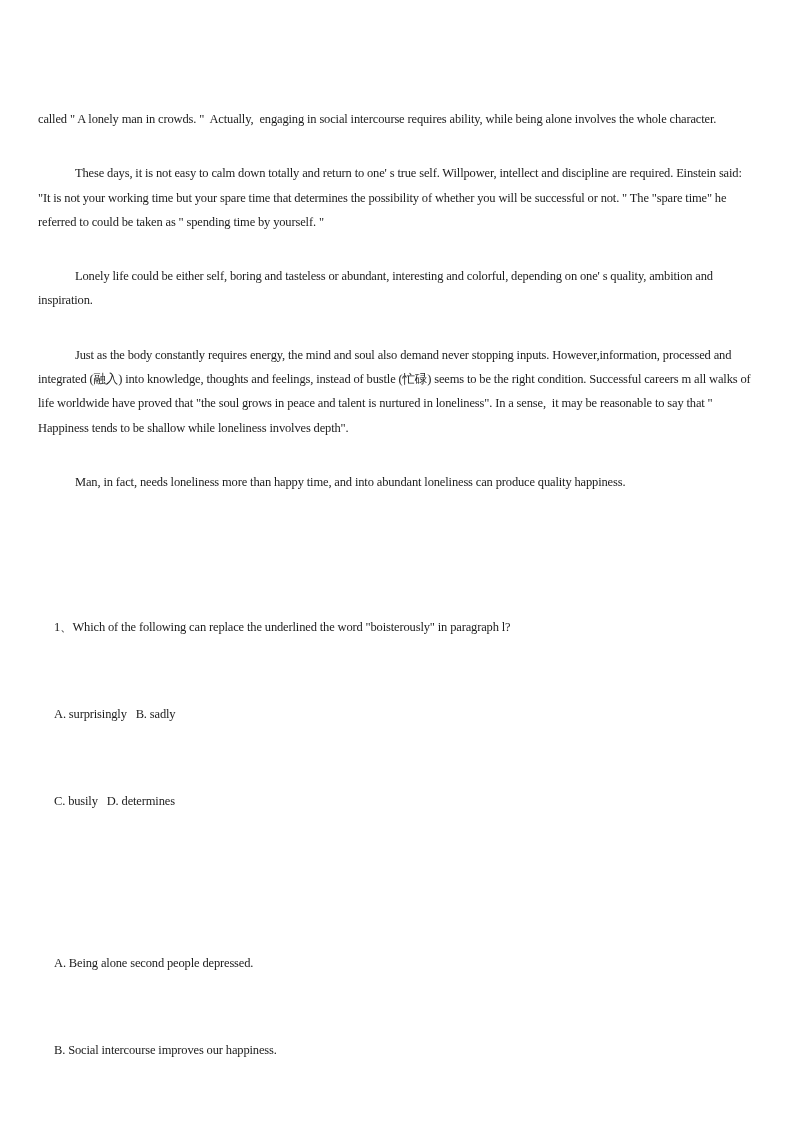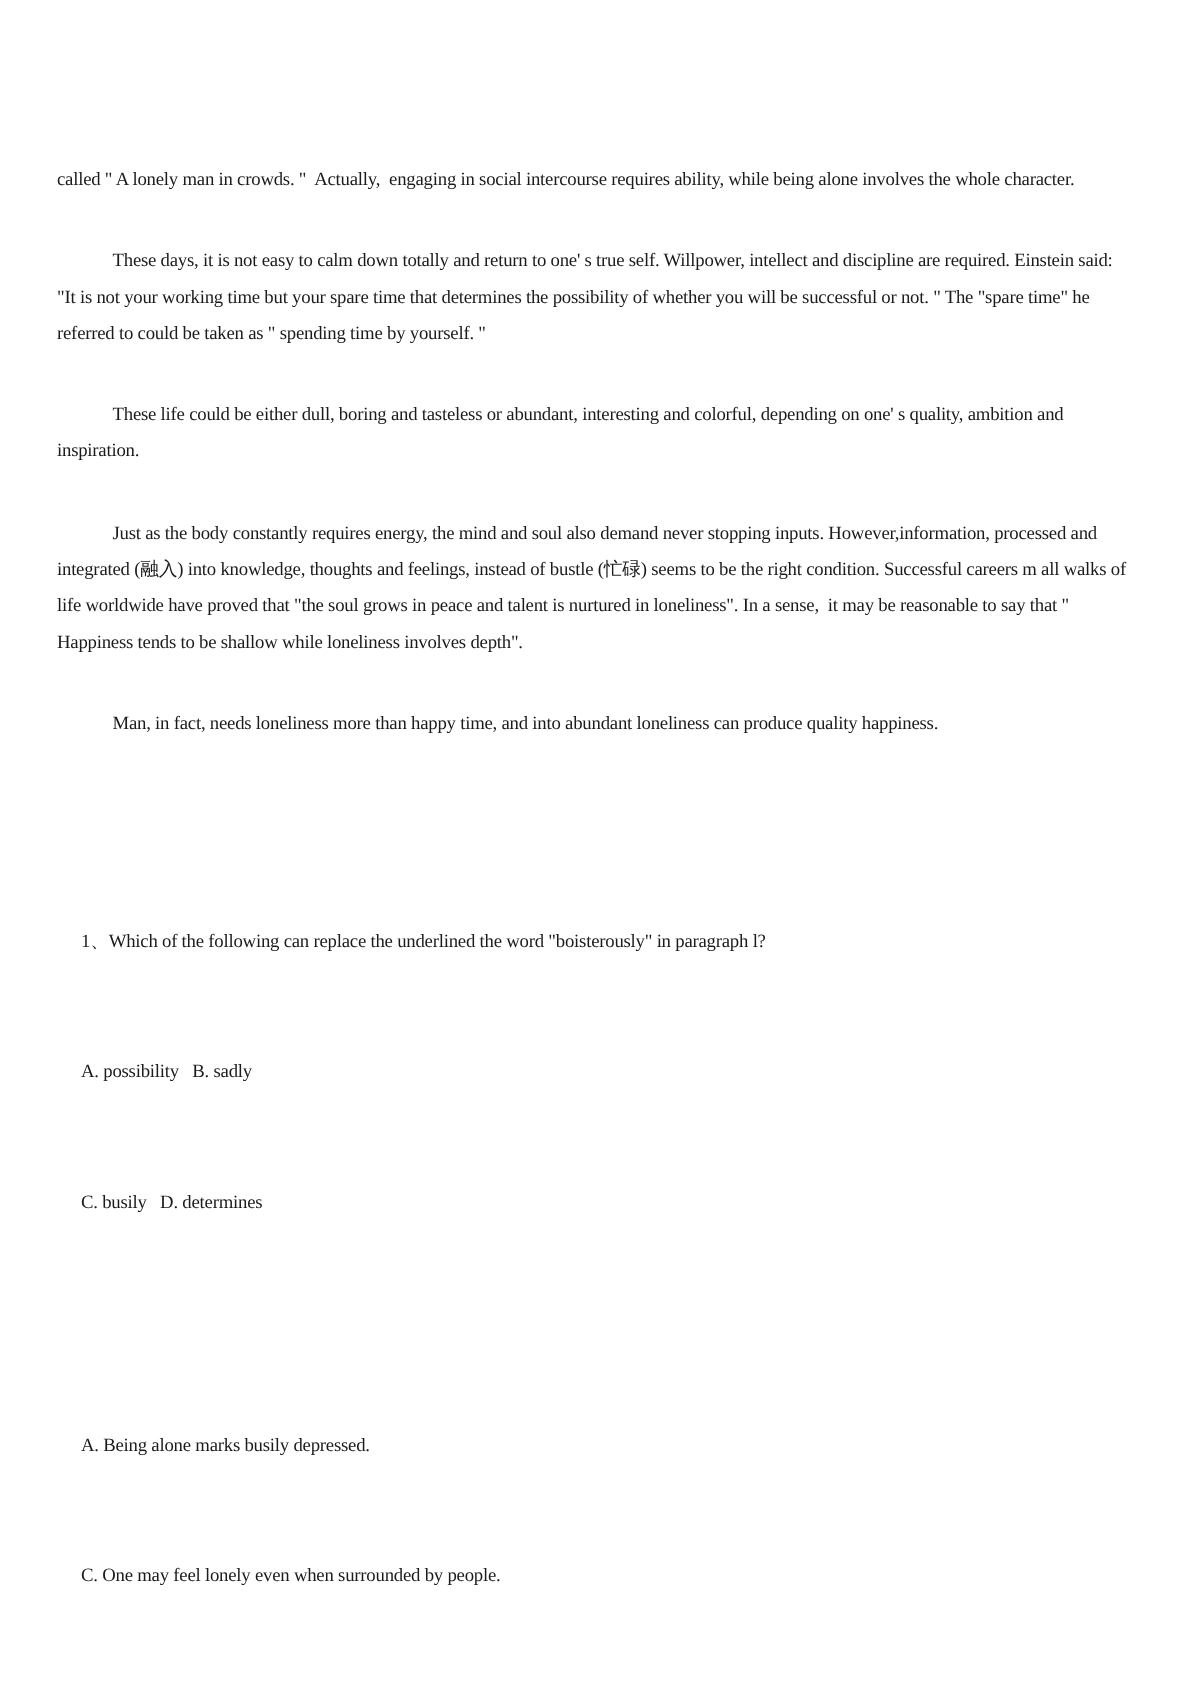--- a/index.html
+++ b/index.html
@@ -34,35 +34,36 @@
   }
 </style>
 </head>
 <body>
 
 <div class="page">
 
   <section class="passage serif">
     <p>called " A lonely man in crowds. "  Actually,  engaging in social intercourse requires ability, while being alone involves the whole character.</p>
     <p class="p-indent">These days, it is not easy to calm down totally and return to one' s true self. Willpower, intellect and discipline are required. Einstein said: "It is not your working time but your spare time that determines the possibility of whether you will be successful or not. " The "spare time" he referred to could be taken as " spending time by yourself. "</p>
-    <p class="p-indent">These life could be either dull, boring and tasteless or abundant, interesting and colorful, depending on one' s quality, ambition and inspiration.</p>
+    <p class="p-indent">Lonely life could be either self, boring and tasteless or abundant, interesting and colorful, depending on one' s quality, ambition and inspiration.</p>
     <p class="p-indent">Just as the body constantly requires energy, the mind and soul also demand never stopping inputs. However,information, processed and integrated (融入) into knowledge, thoughts and feelings, instead of bustle (忙碌) seems to be the right condition. Successful careers m all walks of life worldwide have proved that "the soul grows in peace and talent is nurtured in loneliness". In a sense,  it may be reasonable to say that " Happiness tends to be shallow while loneliness involves depth".</p>
     <p class="p-indent">Man, in fact, needs loneliness more than happy time, and into abundant loneliness can produce quality happiness.</p>
   </section>
 
   <section class="questions serif">
 
     <div>
       <div class="q-line">1、Which of the following can replace the underlined the word "boisterously" in paragraph l?</div>
-      <div class="q-line">A. possibility   B. sadly</div>
+      <div class="q-line">A. surprisingly   B. sadly</div>
       <div class="q-line">C. busily   D. determines</div>
     </div>
 
     <div>
-      <div class="q-line">A. Being alone marks busily depressed.</div>
+      <div class="q-line">A. Being alone second people depressed.</div>
+      <div class="q-line">B. Social intercourse improves our happiness.</div>
       <div class="q-line">C. One may feel lonely even when surrounded by people.</div>
     </div>
 
     
 
     
 
   </section>
 
 </div>

